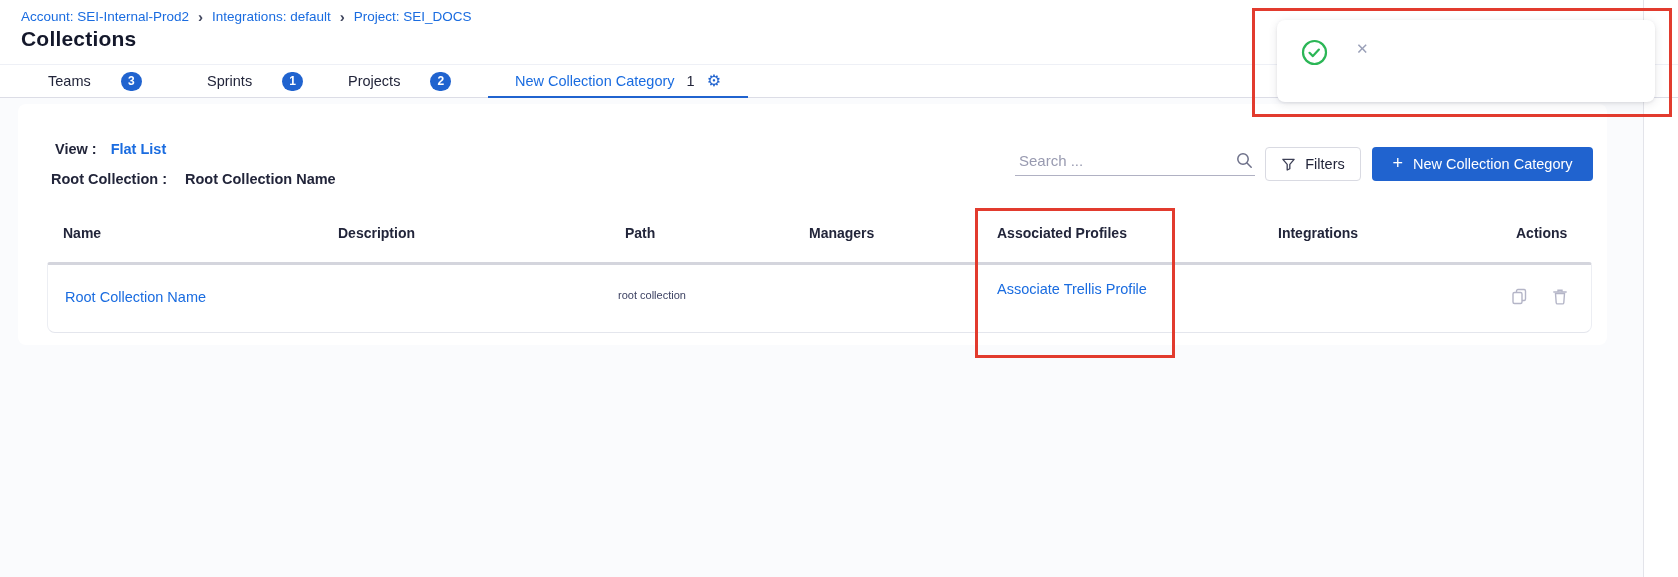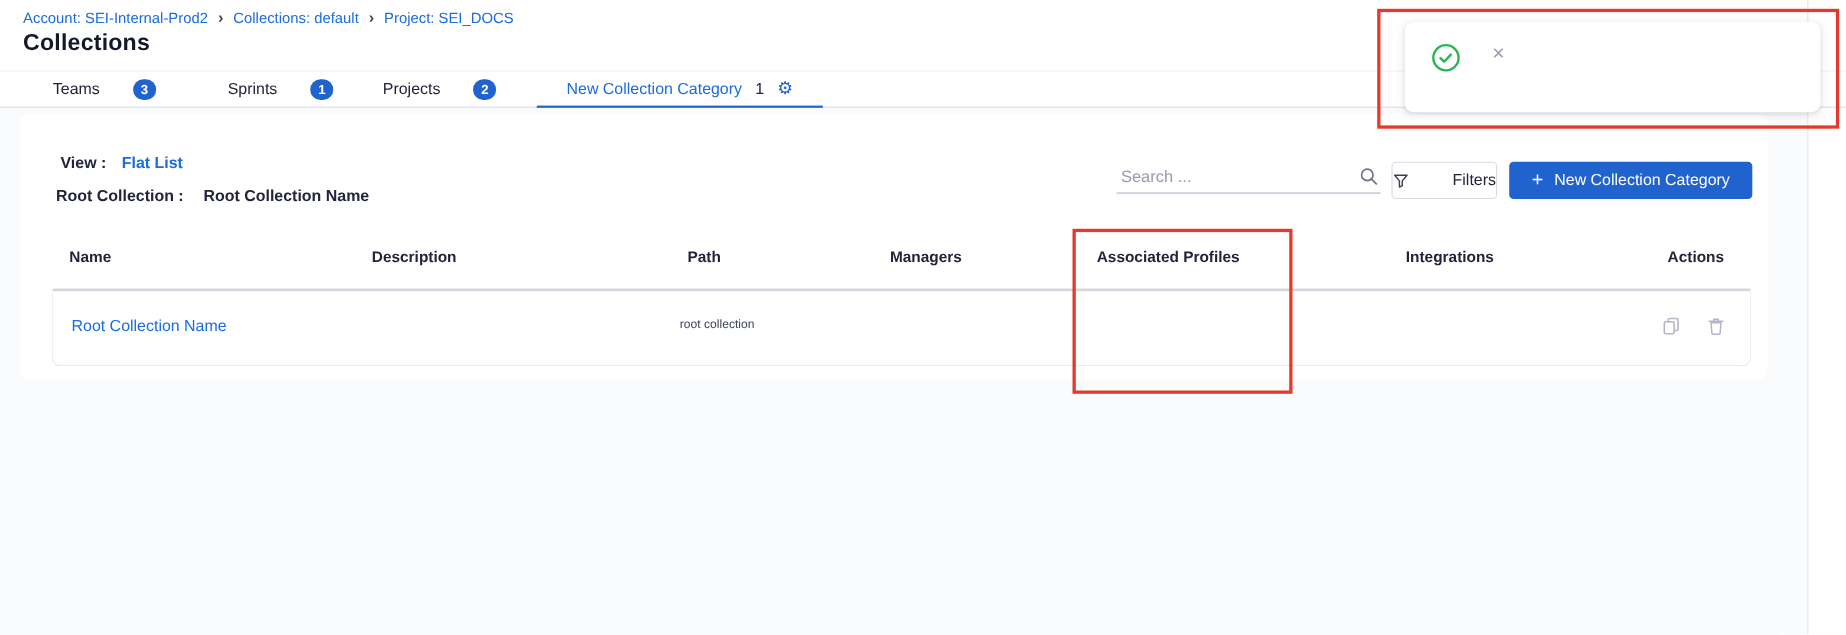--- a/index.html
+++ b/index.html
@@ -46,21 +46,21 @@
 
   .search-wrap { left: 1015px; top: 146px; width: 240px; height: 30px;
     border-bottom: 1px solid #b0b1c3; display: flex; align-items: center; }
   .search-wrap input { border: 0; outline: 0; background: transparent; flex: 1;
     font-size: 15px; font-family: inherit; color: #3d4263; padding: 0 4px; }
   .search-wrap input::placeholder { color: #989ab0; }
   .search-icon-svg { flex: 0 0 auto; margin-right: 2px; }
 
   .filters-btn { left: 1265px; top: 147px; width: 96px; height: 34px;
     border: 1px solid #d9dae2; border-radius: 4px; background: #fff;
-    display: flex; align-items: center; justify-content: space-between; gap: 9px;
+    display: flex; align-items: center; justify-content: center; gap: 9px;
     font-size: 14.5px; color: #22253a; cursor: pointer; }
 
   .new-btn { left: 1372px; top: 147px; width: 221px; height: 34px;
     background: #2063cf; border-radius: 4px; color: #fff;
     display: flex; align-items: center; justify-content: center; gap: 10px;
     font-size: 14.5px; font-weight: 500; cursor: pointer; }
   .new-btn .plus { font-size: 18px; font-weight: 400; line-height: 1; margin-top: -2px; }
 
   
   .col-header { top: 225px; font-size: 14px; font-weight: 700; color: #22253a; }
@@ -90,21 +90,21 @@
 </head>
 <body>
 
 <div class="abs main-bg"></div>
 <div class="abs content-panel"></div>
 <div class="abs page-right-divider"></div>
 
 <div class="abs breadcrumb">
   <a>Account: SEI-Internal-Prod2</a>
   <span class="crumb-sep">›</span>
-  <a>Collections: default</a>
+  <a>Integrations: default</a>
   <span class="crumb-sep">›</span>
   <a>Project: SEI_DOCS</a>
 </div>
 
 <div class="abs page-title">Collections</div>
 
 <div class="abs tabbar-topline"></div>
 <div class="abs tabbar-line"></div>
 
 <div class="abs tab" style="left:48px;">
@@ -161,20 +161,21 @@
 <div class="abs col-header" style="left:997px;">Associated Profiles</div>
 <div class="abs col-header" style="left:1278px;">Integrations</div>
 <div class="abs col-header" style="left:1516px;">Actions</div>
 
 <div class="abs table-box"></div>
 
 <a class="abs link" style="left:65px; top:289px; font-size:14.5px;">Root Collection Name</a>
 <div class="abs cell-text" style="left:618px; top:289px;">root collection</div>
 
 <div class="abs assoc-cell">
+  <div><a class="link">Associate Trellis Profile</a></div>
 </div>
 
 <div class="abs action-icons">
   <span class="icon-btn">
     <svg width="17" height="17" viewBox="0 0 17 17">
       <rect x="5.5" y="1.5" width="9" height="11" rx="1.5" fill="#fff" stroke="#b4b5c7" stroke-width="1.4"></rect>
       <rect x="2" y="4.5" width="9" height="11" rx="1.5" fill="#fff" stroke="#b4b5c7" stroke-width="1.4"></rect>
     </svg>
   </span>
   <span class="icon-btn">

